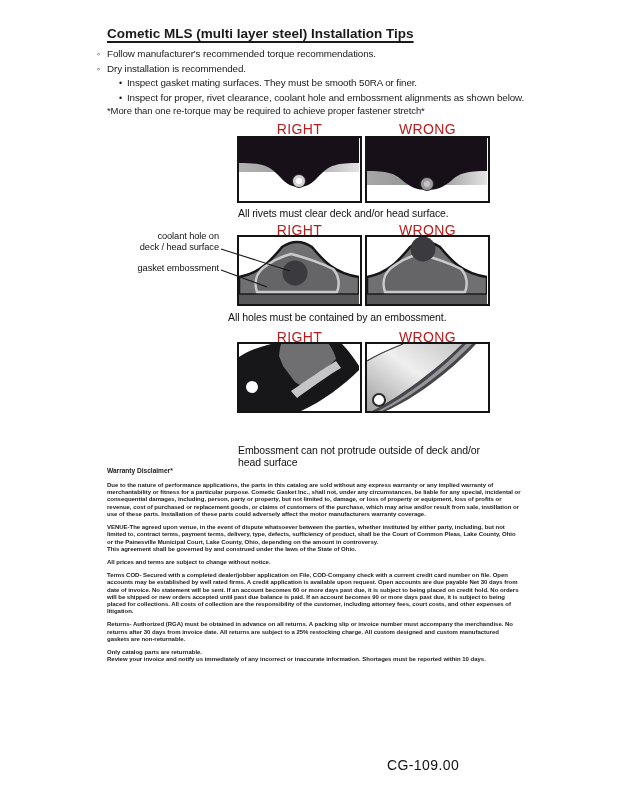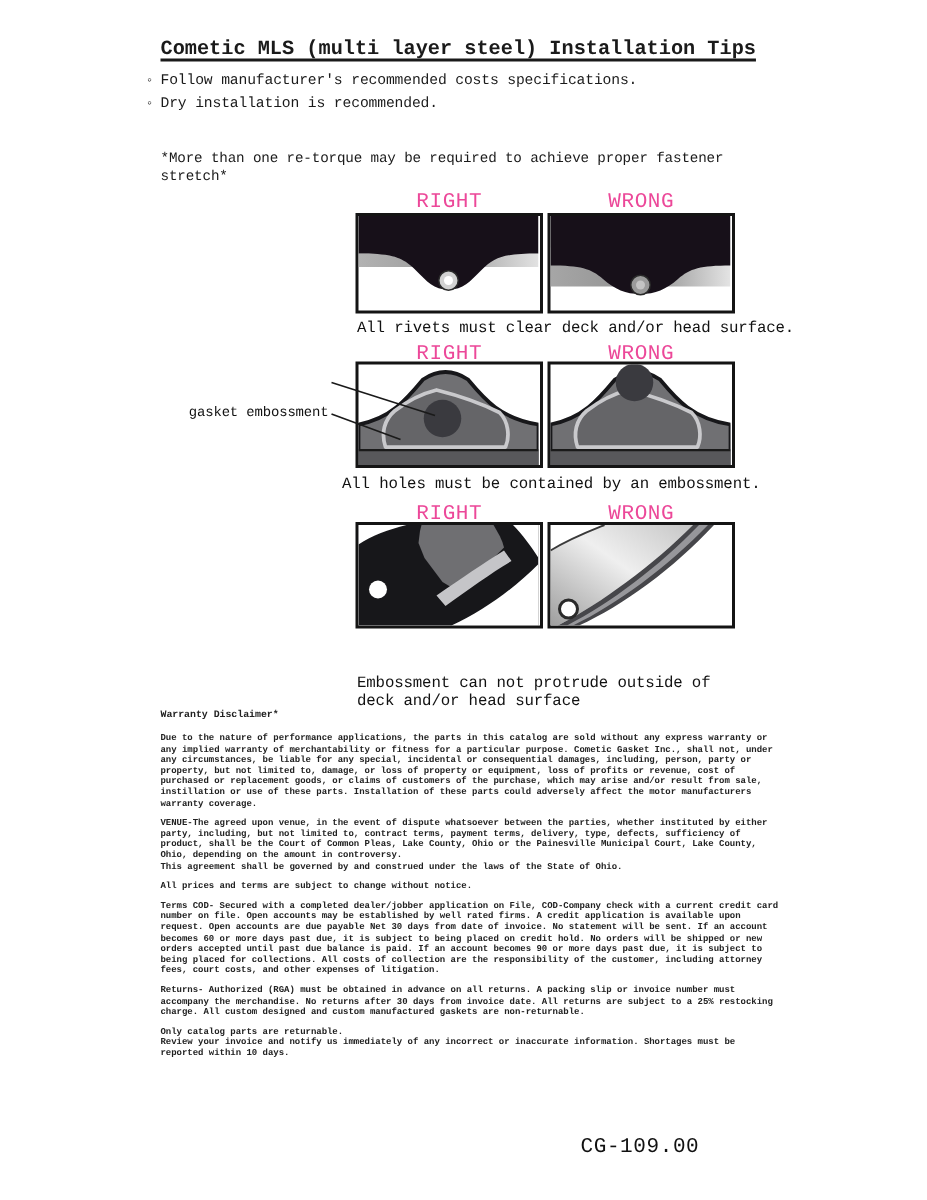--- a/index.html
+++ b/index.html
@@ -1,37 +1,37 @@
 <!DOCTYPE html>
 <html><head>
 <meta charset="utf-8">
 <style>
   * { box-sizing: border-box; margin: 0; padding: 0; }
   html, body { background: #ffffff; }
   body { width: 618px; font-family: "Liberation Sans", sans-serif; color: #1a1a1a; }
-  .page { position: relative; width: 618px; height: 800px; background: #fff; overflow: hidden; font-family: Liberation Mono, monospace; }
+  .page { position: relative; width: 618px; height: 800px; background: #fff; overflow: hidden; }
   .content { padding: 26px 88px 0 107px; }
 
   .title { font-size: 13.5px; font-weight: 700; line-height: 16px;
            text-decoration: underline; text-decoration-thickness: 1.5px; text-underline-offset: 3px;
            margin-bottom: 5px; }
 
   ul.tips { list-style: none; font-size: 9.8px; letter-spacing: -0.1px; }
   ul.tips li { position: relative; line-height: 14.6px; padding-left: 0; }
   ul.tips li.lvl1::before { content: "\25E6"; position: absolute; left: -10px; top: 0; font-size: 9px; }
   ul.tips li.lvl2 { margin-left: 20px; }
   ul.tips li.lvl2::before { content: "\2022"; position: absolute; left: -8px; top: 0; font-size: 9px; }
 
   .diesel-heading { font-size: 12px; font-weight: 700; margin-top: 6px; margin-bottom: 6px; }
   .body-p { font-size: 9.5px; line-height: 11.5px; letter-spacing: -0.1px; max-width: 424px; margin-bottom: 8px; }
-  .note-p { margin-bottom: 0; margin-top: 24px; }
+  .note-p { margin-bottom: 0; }
 
   
   .diagrams { position: relative; height: 332px; margin-top: 4px; width: 430px; }
-  .rw-label { position: absolute; width: 125px; text-align: center; font-size: 14px; color: #ec4899;
+  .rw-label { position: absolute; width: 125px; text-align: center; font-size: 14px; color: #b91c1c;
               letter-spacing: 0.4px; }
   .panel { position: absolute; width: 125px; border: 2.5px solid #141414; background: #fff; line-height: 0; }
   .panel svg { display: block; }
   .caption { position: absolute; font-size: 10.5px; color: #111; letter-spacing: -0.1px; line-height: 12px; }
   .side-label { position: absolute; left: 0; width: 112px; text-align: right; font-size: 9.3px;
                 line-height: 11px; color: #111; letter-spacing: -0.1px; }
   .leader-lines { position: absolute; left: 0; top: 0; pointer-events: none; }
 
   
   .r1-lab-right { top: 0; left: 130px; }   .r1-lab-wrong { top: 0; left: 258px; }
@@ -58,22 +58,24 @@
 </style>
 </head>
 <body>
 
 <div class="page">
   <div class="content">
 
     <div class="title">Cometic MLS (multi layer steel) Installation Tips</div>
 
     <ul class="tips">
-      <li class="lvl1">Follow manufacturer's recommended costs specifications.</li>
+      <li class="lvl1">Follow manufacturer's recommended torque recommendations.</li>
       <li class="lvl1">Dry installation is recommended.</li>
+      <li class="lvl2">Inspect gasket mating surfaces.  They must be smooth 50RA or finer.</li>
+      <li class="lvl2">Inspect for proper, rivet clearance, coolant hole and embossment alignments as shown below.</li>
     </ul>
 
     <p class="body-p note-p">*More than one re-torque may be required to achieve proper fastener stretch*</p>
 
     <div class="diagrams">
 
       <div class="rw-label r1-lab-right">RIGHT</div>
       <div class="rw-label r1-lab-wrong">WRONG</div>
 
       <div class="panel r1-pan-right">
@@ -104,20 +106,24 @@
           <path d="M0,0 H120 V33 C100,33 93,35 85,42 C77,49 70,52 60,52 C50,52 43,49 35,42 C27,35 20,33 0,33 Z" fill="#171019"></path>
           <circle cx="60" cy="46" r="6.5" fill="#9b9b9b" stroke="#2a2a2a" stroke-width="1"></circle>
           <circle cx="60" cy="46" r="3" fill="#c4c4c4"></circle>
         </svg>
       </div>
       <div class="caption r1-cap">All rivets must clear deck and/or head surface.</div>
 
       <div class="rw-label r2-lab-right">RIGHT</div>
       <div class="rw-label r2-lab-wrong">WRONG</div>
 
+      <div class="side-label sl-coolant">
+        <span>coolant hole on</span><br>
+        <span>deck / head surface</span>
+      </div>
       <div class="side-label sl-emboss">gasket embossment</div>
 
       <div class="panel r2-pan-right">
         <svg width="120" height="67" viewBox="0 0 120 67">
           <path d="M0,40 C22,36 33,22 43,10 Q58,0 73,10 C83,22 94,36 120,40 L120,67 L0,67 Z" fill="#707073" stroke="#17171a" stroke-width="2.5"></path>
           <path d="M0,57 L120,57 L120,67 L0,67 Z" fill="#58585b"></path>
           <path d="M0,57 L120,57" stroke="#1a1a1a" stroke-width="1.5" fill="none"></path>
           <path d="M18,55 C15,46 17,37 24,31 C33,24 44,19 52,17 C68,21 84,27 94,32 C100,38 101,48 98,55 Z" fill="#656568" stroke="#c9c9cc" stroke-width="2.5" stroke-linejoin="round"></path>
           <circle cx="56" cy="36" r="12.5" fill="#3a3a3f"></circle>
         </svg>

